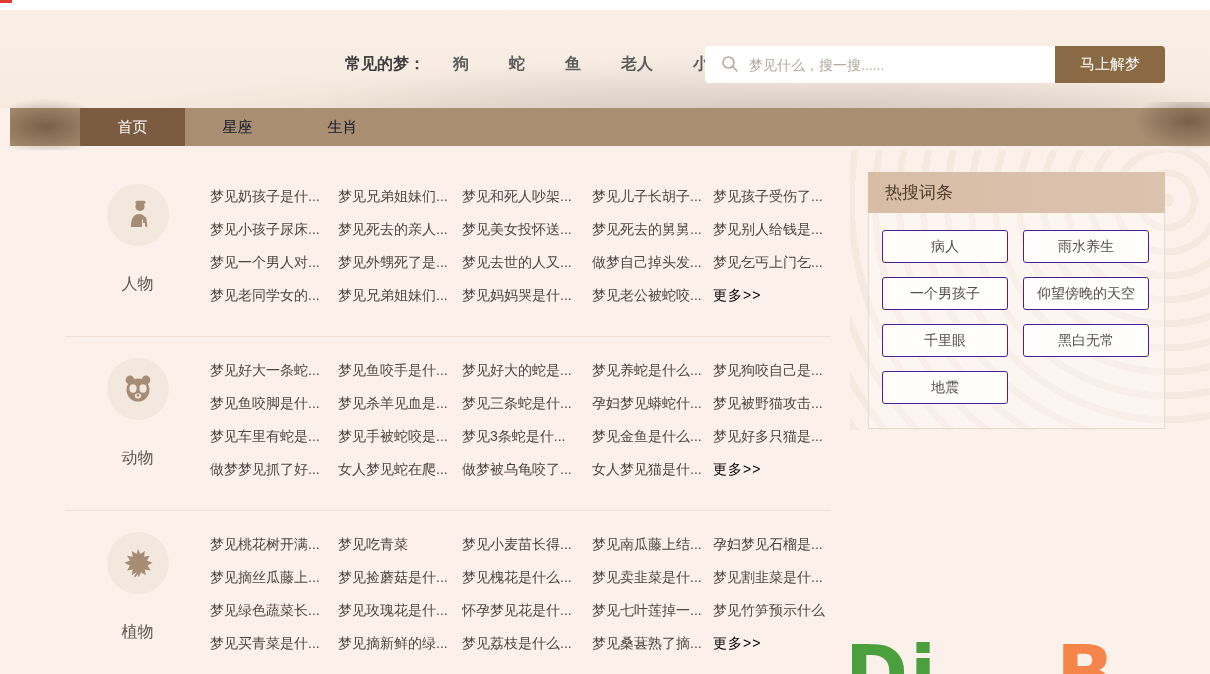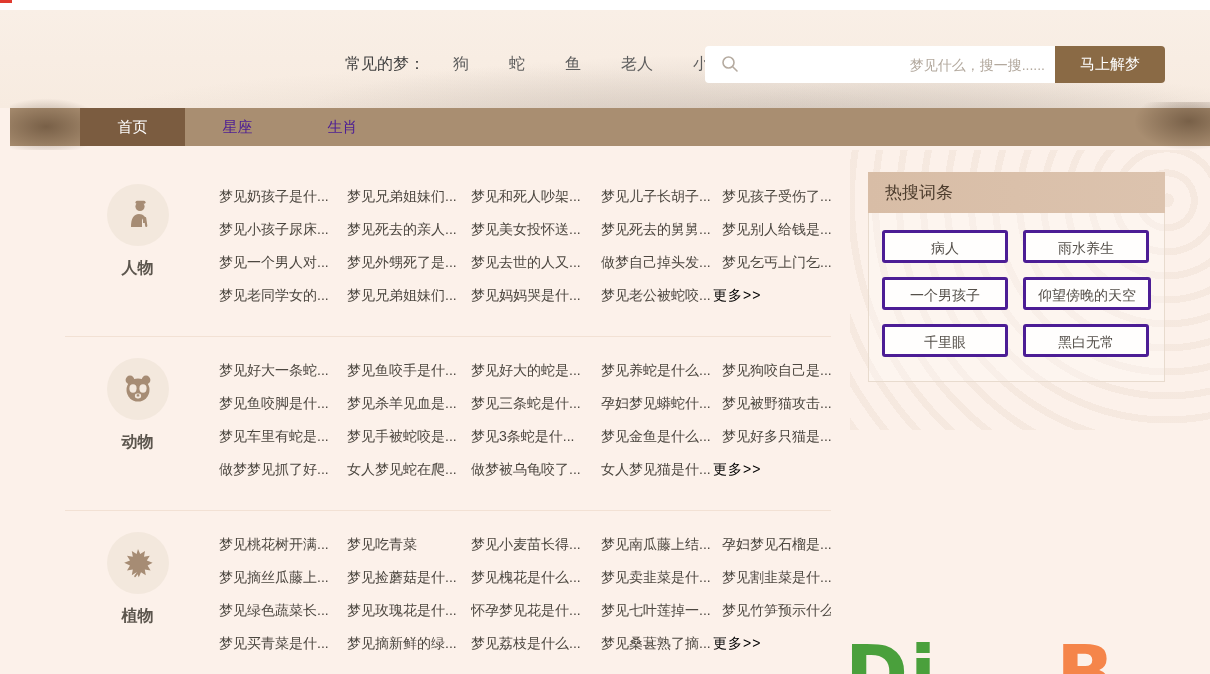--- a/index.html
+++ b/index.html
@@ -17,77 +17,77 @@
     background:linear-gradient(180deg,#f9efe6 0%,#f7ebe0 100%);}
   .header-bg{position:absolute;inset:0;pointer-events:none;
     background:
       radial-gradient(55% 95% at 62% 112%, rgba(150,140,132,.30), transparent 70%),
       radial-gradient(38% 75% at 82% 118%, rgba(160,150,140,.26), transparent 70%),
       radial-gradient(48% 85% at 42% 122%, rgba(175,162,150,.22), transparent 75%);}
   .logo{position:absolute;left:68px;top:20px;}
   .logo-title{font-family:"DejaVu Serif","Liberation Serif",serif;
     font-size:33px;font-weight:bold;color:#7a4a20;letter-spacing:5px;line-height:1.1;}
   .logo-url{font-size:13px;color:#8d7d6e;letter-spacing:4px;font-weight:bold;margin-top:3px;}
-  .common{position:absolute;left:345px;top:44px;display:flex;align-items:center;font-size:16px;}
+  .common{position:absolute;left:345px;top:44px;display:flex;align-items:center;font-size:16px;font-weight:bold;}
   .common-label{color:#3f3f3f;margin-right:28px;}
   .common-links{display:flex;gap:40px;}
   .common-link{color:#5c5c5c;cursor:pointer;white-space:nowrap;}
 
   .search{position:absolute;left:705px;top:36px;width:460px;height:37px;display:flex;}
   .search-box{flex:1;position:relative;background:#ffffff;border-radius:4px 0 0 4px;}
   .search-input{width:100%;height:100%;border:none;outline:none;background:transparent;
     box-sizing:border-box;padding:0 10px 0 44px;font-size:14px;color:#6b6259;
-    font-family:"Liberation Sans","DejaVu Sans",sans-serif;text-align:right;}
+    font-family:"Liberation Sans","DejaVu Sans",sans-serif;}
   .search-input::placeholder{color:#b3a99e;}
   .search-icon{position:absolute;left:16px;top:9px;width:18px;height:18px;}
   .search-btn{width:110px;background:#8a6a45;color:#fff;font-size:15px;border:none;
     border-radius:0 4px 4px 0;cursor:pointer;font-family:inherit;}
 
   
   .nav{position:absolute;top:108px;left:0;right:0;height:38px;background:#a98e71;margin-left:10px;}
   .nav::before{content:"";position:absolute;left:0;top:-10px;width:95px;height:52px;
     background:radial-gradient(ellipse at 38% 55%, rgba(72,50,30,.50), rgba(72,50,30,0) 70%);}
   .nav::after{content:"";position:absolute;right:0;top:-6px;width:75px;height:48px;
     background:radial-gradient(ellipse at 72% 40%, rgba(60,40,22,.45), transparent 72%);}
   .nav-item{position:absolute;top:0;height:38px;line-height:38px;width:105px;text-align:center;
-    color:#4c1d95;font-size:15px;cursor:pointer;z-index:2;}
+    color:#0f172a;font-size:15px;cursor:pointer;z-index:2;}
   .nav-item.active{background:#7b5c40;color:#ffffff;}
   .nav-item:nth-child(1){left:70px;}
   .nav-item:nth-child(2){left:175px;}
   .nav-item:nth-child(3){left:280px;}
 
   
   .rings{position:absolute;right:0;top:150px;width:360px;height:280px;pointer-events:none;
     background:repeating-radial-gradient(circle at 88% 18%, rgba(190,160,130,.10) 0 7px, transparent 7px 24px);}
 
   
   .section{position:absolute;left:65px;width:766px;display:flex;}
   .section-1{top:170px;}
   .section-2{top:344px;}
   .section-3{top:518px;}
   .icon-col{width:145px;text-align:center;padding-top:14px;flex:0 0 145px;}
   .icon-circle{width:62px;height:62px;border-radius:50%;background:#f3e8dd;margin:0 auto;
     display:flex;align-items:center;justify-content:center;}
-  .cat-label{margin-top:12px;font-size:16px;color:#5c564e;font-weight:bold;}
+  .cat-label{margin-top:28px;font-size:16px;color:#5c564e;}
   .links-grid{flex:1;display:grid;grid-template-columns:128px 124px 130px 121px auto;
     align-content:start;row-gap:12px;padding-top:16px;font-size:14px;color:#4c4740;}
-  .dream-link{white-space:nowrap;overflow:hidden;height:21px;line-height:21px;cursor:pointer;margin-left:9px;}
+  .dream-link{white-space:nowrap;overflow:hidden;height:21px;line-height:21px;cursor:pointer;}
   .more-link{order:5;white-space:nowrap;height:21px;line-height:21px;cursor:pointer;color:#000000;letter-spacing:1px;}
   .separator{position:absolute;left:65px;width:766px;height:1px;background:#f2e1d4;}
   .sep-1{top:336px;}
   .sep-2{top:510px;}
 
   
   .sidebar{position:absolute;left:868px;top:172px;width:297px;}
   .sidebar-header{height:41px;line-height:41px;padding-left:17px;font-size:17px;color:#4c3c2d;
     background:linear-gradient(90deg,#d8bda6,#dcc3ae);}
   .sidebar-panel{border:1px solid #e8dbce;border-top:none;background:rgba(255,252,248,.35);
     padding:17px 13px 24px 13px;display:flex;flex-wrap:wrap;gap:14px 15px;box-sizing:border-box;}
   .tag-btn{min-width:126px;height:33px;line-height:31px;box-sizing:border-box;background:#fffefd;
-    border:3px solid #4c1d95;border-radius:3px;text-align:center;font-size:14px;color:#55504a;
+    border:1px solid #4c1d95;border-radius:3px;text-align:center;font-size:14px;color:#55504a;
     padding:0 12px;cursor:pointer;white-space:nowrap;}
 
   
   .watermark{position:absolute;left:845px;top:636px;font-size:76px;font-weight:800;
     font-family:"DejaVu Sans",sans-serif;letter-spacing:2px;line-height:1;pointer-events:none;}
   .wm-green{color:#4aa03c;}
   .wm-gap{display:inline-block;width:118px;}
   .wm-orange{color:#f5854a;}
 </style>
 </head>
@@ -313,18 +313,19 @@
       <div class="tag-btn">雨水养生</div>
 
       <div class="tag-btn">一个男孩子</div>
 
       <div class="tag-btn">仰望傍晚的天空</div>
 
       <div class="tag-btn">千里眼</div>
 
       <div class="tag-btn">黑白无常</div>
 
+      <div class="tag-btn">地震</div>
     </div>
 </div>
 
 <div class="watermark">
   <span class="wm-green">Di</span><span class="wm-gap"></span><span class="wm-orange">B</span>
 </div>
 
 </body></html>

